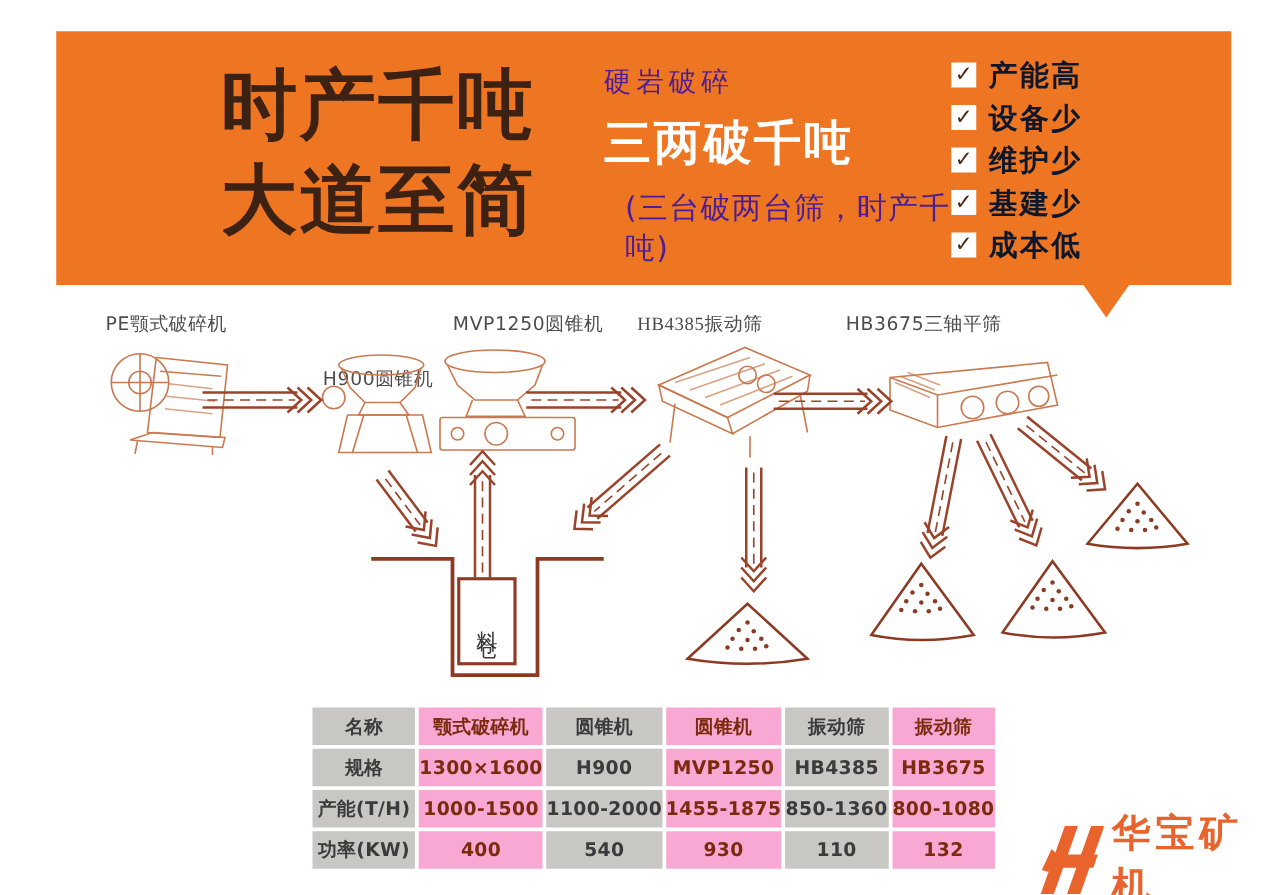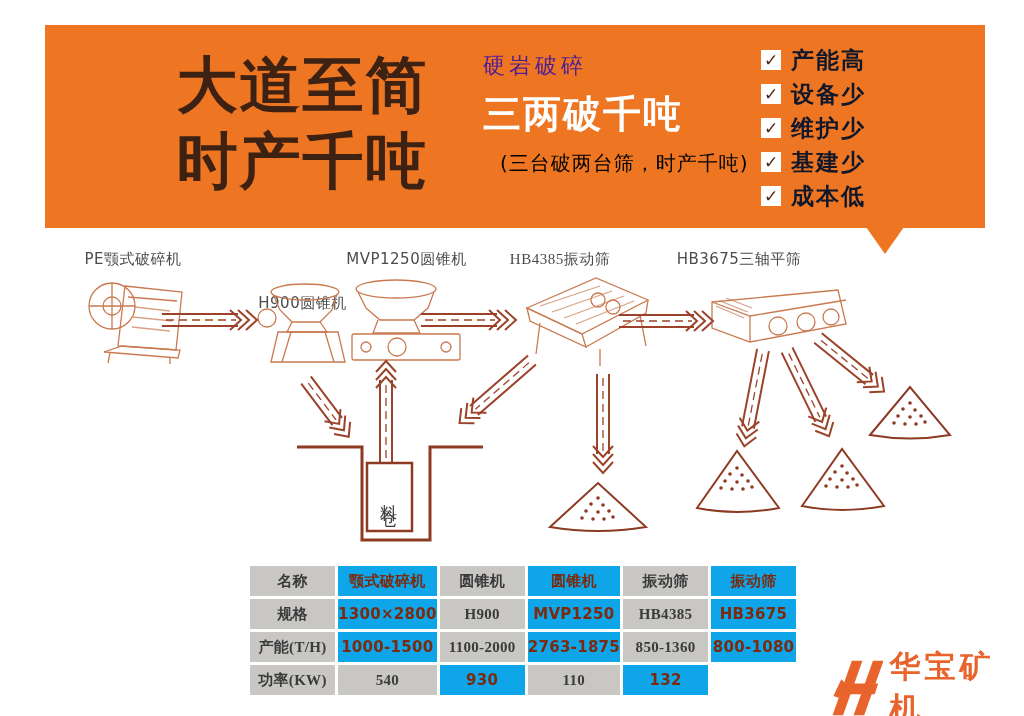--- a/index.html
+++ b/index.html
@@ -8,60 +8,60 @@
 
   
   .banner{position:absolute;left:45px;top:25px;width:940px;height:203px;background:#ee7623;}
   .banner-tail{position:absolute;left:866px;top:227px;width:0;height:0;
     border-left:19px solid transparent;border-right:19px solid transparent;border-top:27px solid #ee7623;}
   .main-title{position:absolute;left:85px;top:22px;width:345px;text-align:center;
     font-size:61px;line-height:76px;font-weight:900;color:#3d2113;letter-spacing:2px;}
   .mid-block{position:absolute;left:438px;top:26px;width:300px;}
   .sub-small{font-size:22px;font-weight:400;color:#4c1d95;letter-spacing:4px;}
   .headline{font-size:38px;font-weight:900;color:#ffffff;letter-spacing:2px;margin-top:8px;}
-  .note{font-size:20px;color:#000000;margin-top:10px;letter-spacing:1px;margin-left:17px;}
+  .note{font-size:24px;color:#4c1d95;margin-top:10px;letter-spacing:1px;margin-left:17px;}
   .checklist{position:absolute;left:716px;top:18px;}
   .check-item{display:flex;align-items:center;height:34px;}
   .cb{width:20px;height:20px;background:#ffffff;color:#50260f;font-size:17px;font-weight:bold;
     line-height:20px;text-align:center;margin-right:10px;flex:0 0 20px;}
   .check-label{font-size:23px;font-weight:600;color:#0f172a;letter-spacing:2px;}
 
   
   .flow-svg{position:absolute;left:0;top:0;width:1024px;height:716px;pointer-events:none;}
   .machine-label{position:absolute;top:250px;font-size:15px;color:#4c4c4c;text-align:center;letter-spacing:0.5px;}
   .ml-0{left:68px;width:130px;}
   .ml-1{left:250px;width:105px;margin-top:44px;}
-  .ml-2{left:344px;width:125px;}
+  .ml-2{left:360px;width:125px;}
   .ml-3{left:505px;width:110px;font-family:Liberation Serif, serif;}
   .ml-4{left:675px;width:128px;}
   .hopper-label{position:absolute;left:367px;top:466px;width:45px;height:62px;
     display:flex;align-items:center;justify-content:center;
     writing-mode:vertical-rl;text-orientation:upright;font-size:17px;color:#3a3a3a;letter-spacing:6px;}
 
   
   .spec-table{position:absolute;left:250px;top:566px;width:546px;
     display:grid;grid-template-columns:repeat(6,1fr);gap:3px;}
   .cell{height:30px;display:flex;align-items:center;justify-content:center;
     font-size:15px;font-weight:600;letter-spacing:0.3px;white-space:nowrap;}
-  .cell.g{background:#c9c7c4;color:#3b3b3b;font-family:Liberation Serif, serif;}
-  .cell.o{background:#0ea5e9;color:#7c2a0e;}
+  .cell.g{background:#c9c7c4;color:#3b3b3b;}
+  .cell.o{background:#f9a8d4;color:#7c2a0e;}
 
   
   .logo{position:absolute;left:822px;top:646px;display:flex;align-items:center;}
   .brand-name{font-size:31px;font-weight:800;color:#e8642c;letter-spacing:4px;margin-left:6px;}
 </style>
 </head>
 <body>
 
 <div class="canvas">
 
   <div class="banner">
     <div class="main-title">
+      <div>时产千吨</div>
       <div>大道至简</div>
-      <div>时产千吨</div>
     </div>
     <div class="mid-block">
       <div class="sub-small">硬岩破碎</div>
       <div class="headline">三两破千吨</div>
       <div class="note">(三台破两台筛，时产千吨)</div>
     </div>
     <div class="checklist">
       <div class="check-item">
         <span class="cb">✓</span>
         <span class="check-label">产能高</span>
@@ -271,34 +271,35 @@
 
   <div class="spec-table">
     <div class="cell g">名称</div>
     <div class="cell o">颚式破碎机</div>
     <div class="cell g">圆锥机</div>
     <div class="cell o">圆锥机</div>
     <div class="cell g">振动筛</div>
     <div class="cell o">振动筛</div>
 
     <div class="cell g">规格</div>
-    <div class="cell o">1300×2800</div>
+    <div class="cell o">1300×1600</div>
     <div class="cell g">H900</div>
     <div class="cell o">MVP1250</div>
     <div class="cell g">HB4385</div>
     <div class="cell o">HB3675</div>
 
     <div class="cell g">产能(T/H)</div>
     <div class="cell o">1000-1500</div>
     <div class="cell g">1100-2000</div>
-    <div class="cell o">2763-1875</div>
+    <div class="cell o">1455-1875</div>
     <div class="cell g">850-1360</div>
     <div class="cell o">800-1080</div>
 
     <div class="cell g">功率(KW)</div>
+    <div class="cell o">400</div>
     <div class="cell g">540</div>
     <div class="cell o">930</div>
     <div class="cell g">110</div>
     <div class="cell o">132</div>
   </div>
 
   <div class="logo">
     <svg width="64" height="60" viewBox="0 0 70 62">
       <g fill="#e8642c" stroke="none">
         <path d="M13,40 L22,21 L28,27 L19,42 Z"></path>

